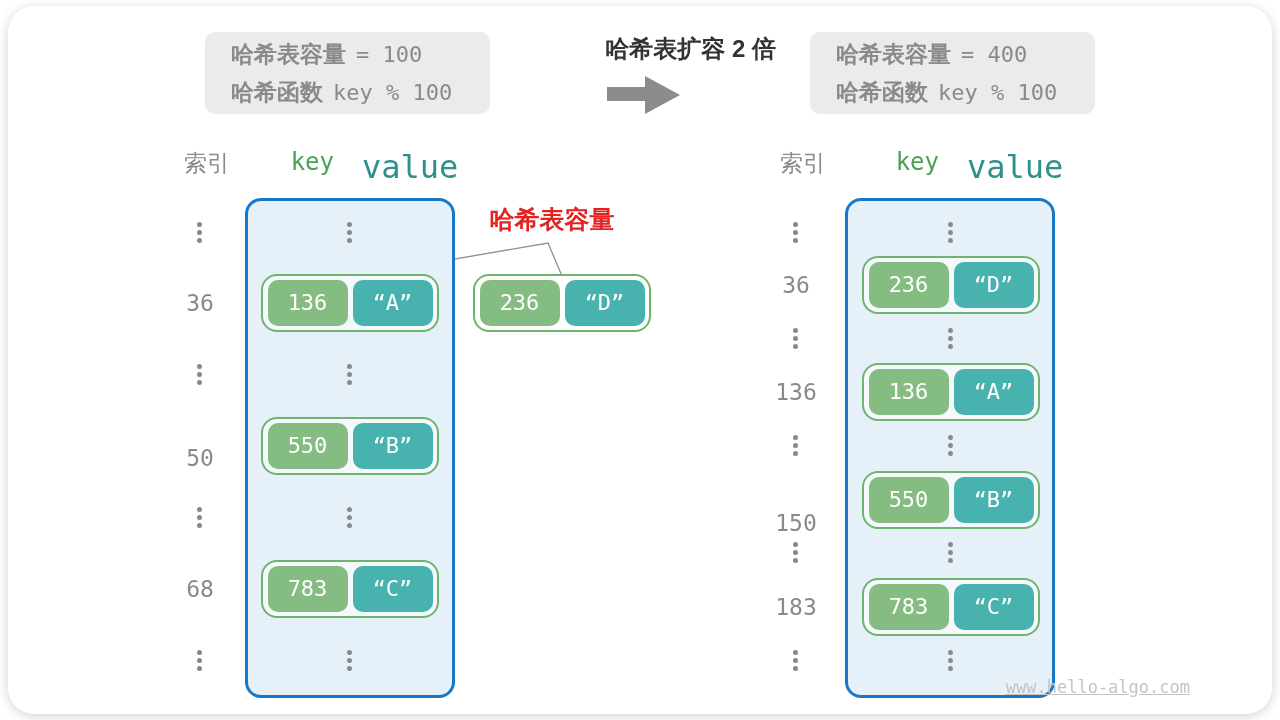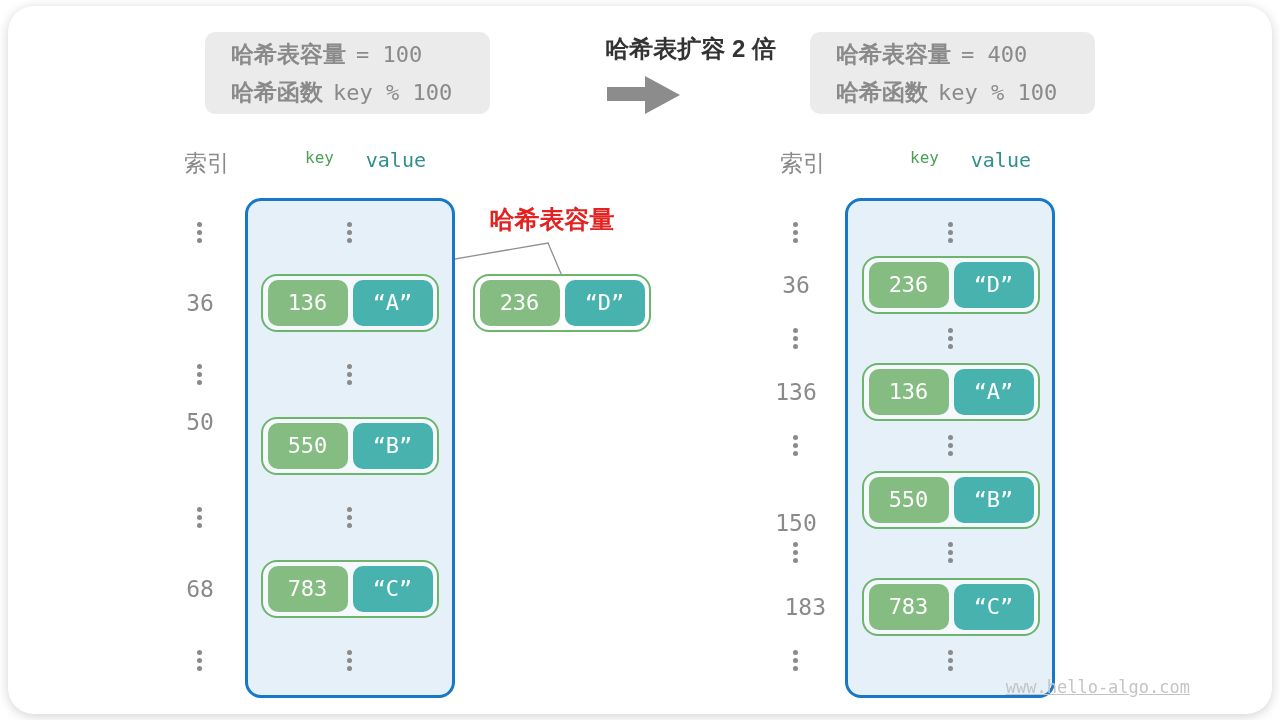--- a/index.html
+++ b/index.html
@@ -12,22 +12,22 @@
   .infobox{background:#ebebeb;border-radius:10px;display:flex;flex-direction:column;
            justify-content:center;gap:7px;padding-left:26px;box-sizing:border-box;}
   .infobox .line{white-space:nowrap;color:#8a8a8a;font-size:23px;}
   .infobox .lbl{font-weight:bold;}
   .infobox .val{font-family:"DejaVu Sans Mono", monospace;font-size:22px;margin-left:10px;}
   
   .trans-title{font-size:24px;font-weight:bold;color:#333333;text-align:right;white-space:nowrap;}
   
   .hdr{font-size:23px;text-align:right;white-space:nowrap;}
   .hdr-index{color:#8a8a8a;}
-  .hdr-key{color:#4ba153;font-family:"DejaVu Sans Mono", monospace;font-size:16px;}
-  .hdr-value{color:#2f908b;font-family:"DejaVu Sans Mono", monospace;font-size:20px;}
+  .hdr-key{color:#4ba153;font-family:"DejaVu Sans Mono", monospace;font-size:24px;}
+  .hdr-value{color:#2f908b;font-family:"DejaVu Sans Mono", monospace;font-size:32px;margin-left:16px;}
   
   .bucket-table{width:210px;height:500px;background:#e5f0f9;border:3px solid #1778c8;
                 border-radius:16px;box-sizing:border-box;}
   
   .idx{width:60px;text-align:center;color:#8a8a8a;font-size:23px;line-height:28px;
        font-family:"DejaVu Sans Mono", monospace;}
   
   .dots{display:flex;flex-direction:column;gap:3px;}
   .dots span{width:5px;height:5px;border-radius:50%;background:#8a8a8a;}
   
@@ -82,21 +82,21 @@
       <span></span>
       <span></span>
       <span></span>
     </div>
   <div class="abs idx" style="left:170px;top:289px;">36</div>
   <div class="abs dots" style="left:197px;top:364px;">
       <span></span>
       <span></span>
       <span></span>
     </div>
-  <div class="abs idx" style="left:170px;top:408px;">50</div>
+  <div class="abs idx" style="left:170px;top:444px;">50</div>
   <div class="abs dots" style="left:197px;top:507px;">
       <span></span>
       <span></span>
       <span></span>
     </div>
   <div class="abs idx" style="left:170px;top:575px;">68</div>
   <div class="abs dots" style="left:197px;top:650px;">
       <span></span>
       <span></span>
       <span></span>
@@ -157,21 +157,21 @@
       <span></span>
       <span></span>
       <span></span>
     </div>
   <div class="abs idx" style="left:766px;top:486px;margin-top:23px;">150</div>
   <div class="abs dots" style="left:793px;top:542px;">
       <span></span>
       <span></span>
       <span></span>
     </div>
-  <div class="abs idx" style="left:766px;top:593px;text-align:right;">183</div>
+  <div class="abs idx" style="left:766px;top:593px;">183</div>
   <div class="abs dots" style="left:793px;top:650px;">
       <span></span>
       <span></span>
       <span></span>
     </div>
 
   <div class="abs dots" style="left:948px;top:222px;">
       <span></span>
       <span></span>
       <span></span>

